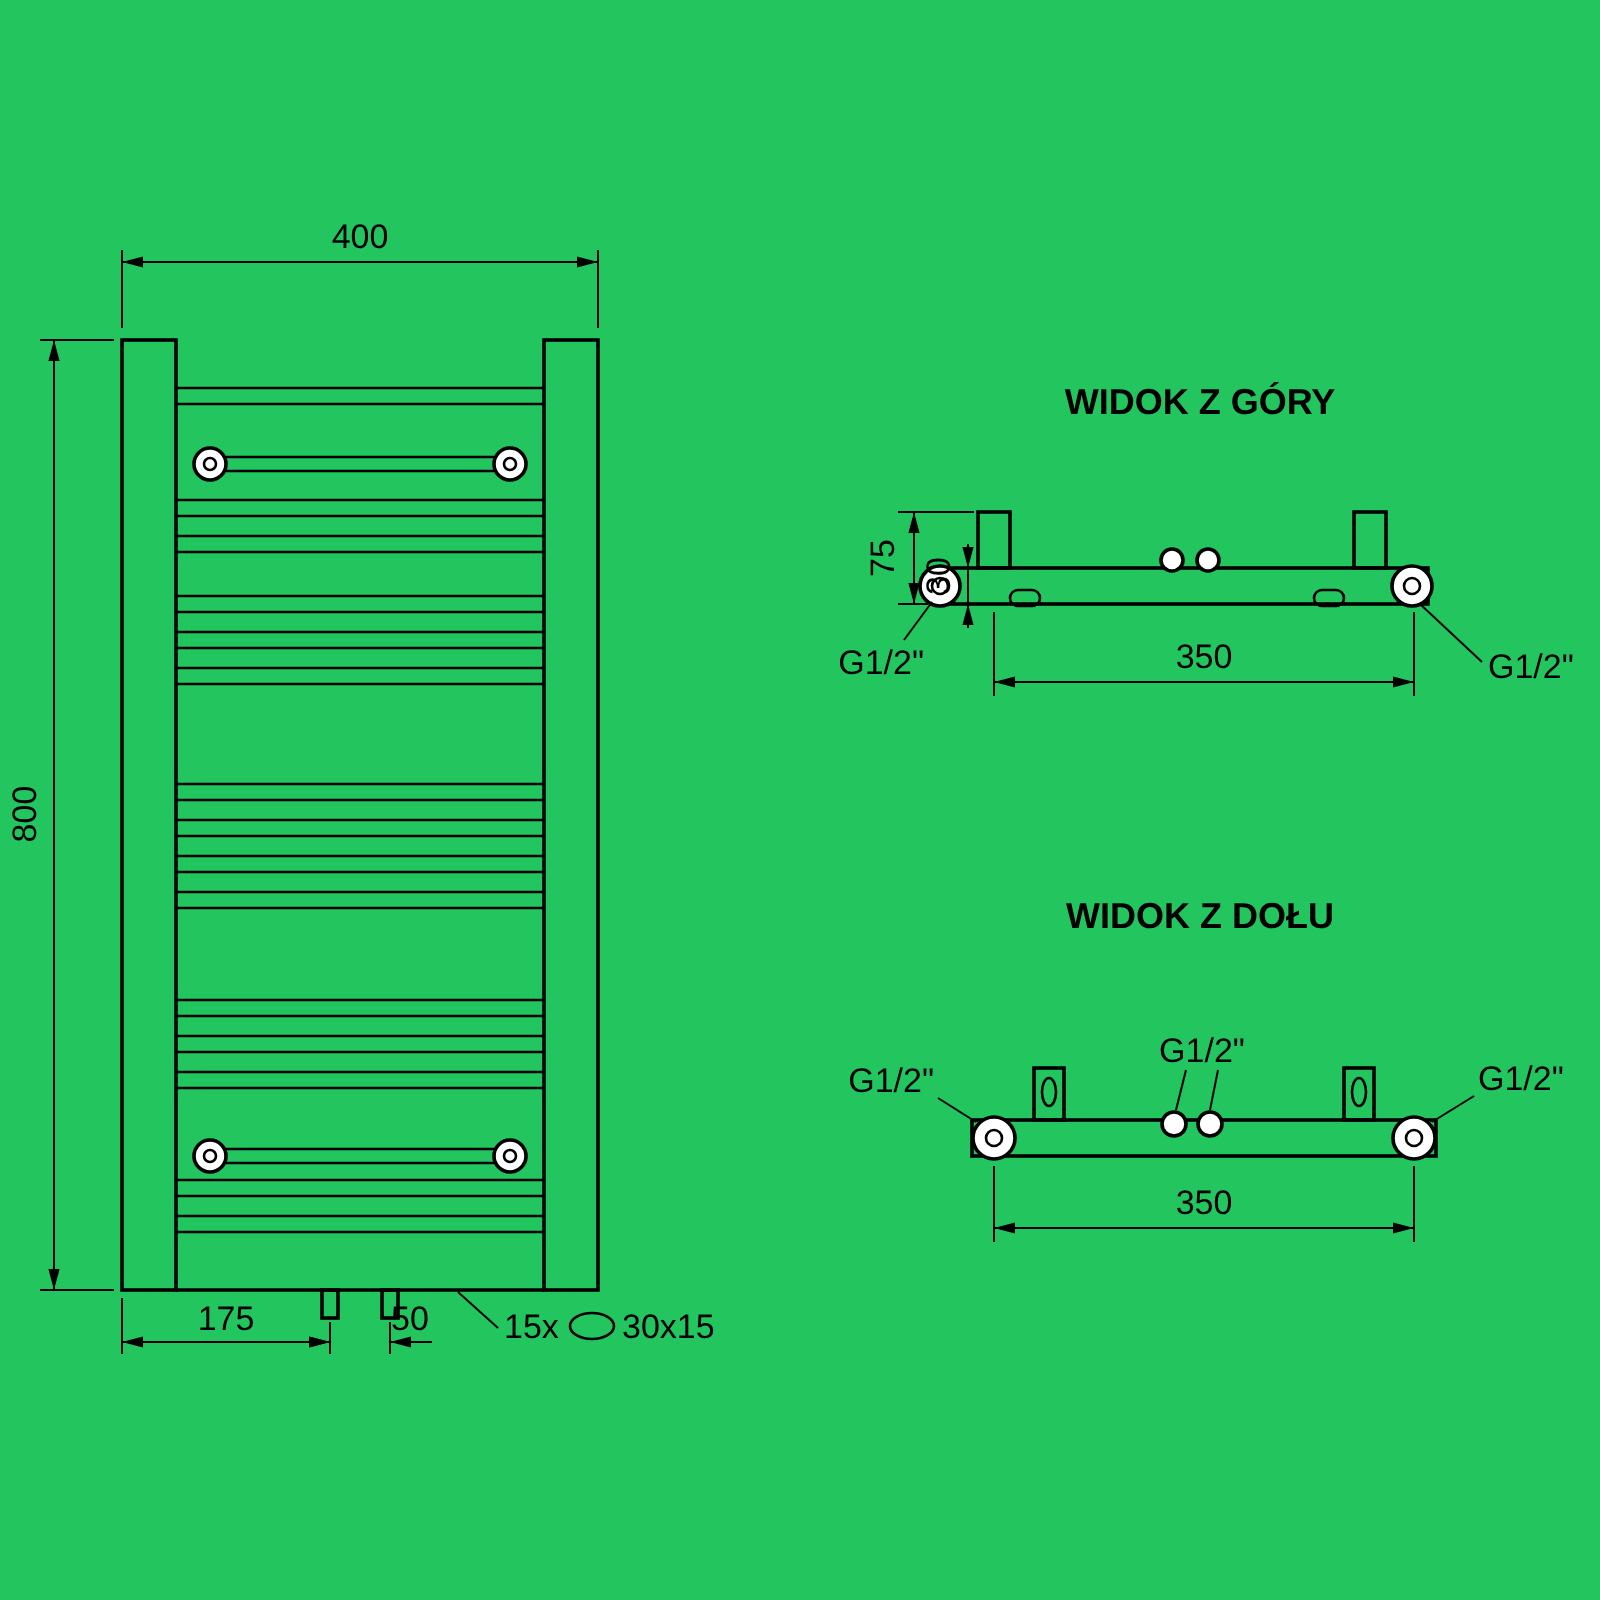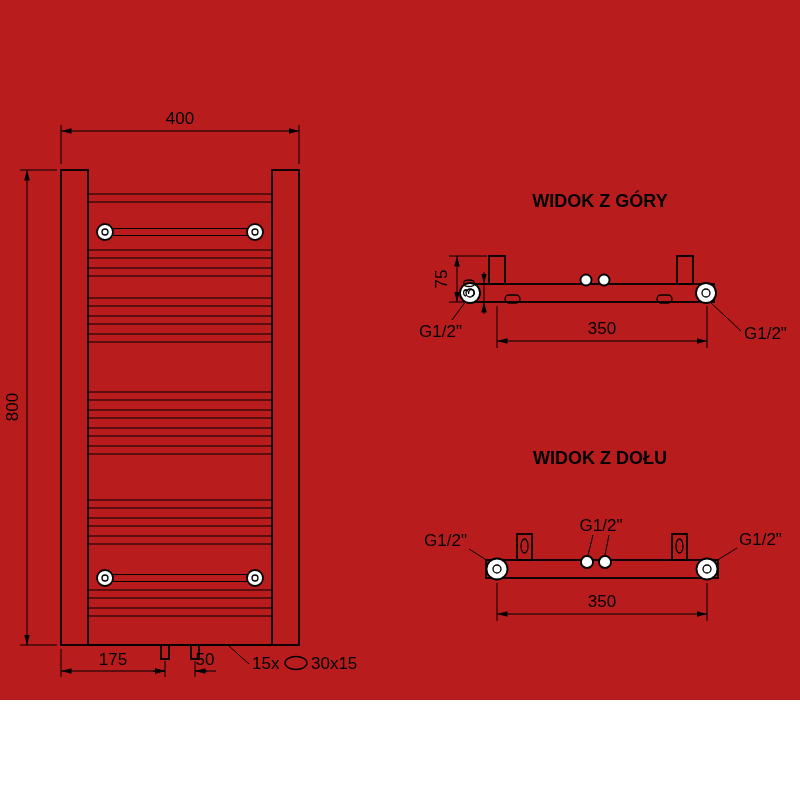--- a/index.html
+++ b/index.html
@@ -1,16 +1,16 @@
 <!DOCTYPE html>
 <html><head>
 <meta charset="utf-8">
 <style>
   html,body{margin:0;padding:0;background:#fff;}
-  .canvas{width:800px;height:700px;background:#b91c1c;position:relative;overflow:hidden;}
+  .canvas{width:800px;height:800px;background:#22c55e;position:relative;overflow:hidden;}
   svg{display:block;}
   .o{stroke:#000;stroke-width:1.8;fill:none;}
   .t{stroke:#000;stroke-width:1.2;fill:none;}
   .d{stroke:#000;stroke-width:1;fill:none;}
   .i{stroke:#000;stroke-width:1.3;fill:none;}
   .fw{stroke:#000;stroke-width:1.8;fill:#fff;}
   marker path{fill:#000;stroke:none;}
   text{font-family:"Liberation Sans","DejaVu Sans",sans-serif;font-size:17px;fill:#000;stroke:none;}
   .title{font-size:18px;font-weight:700;}
 </style>

